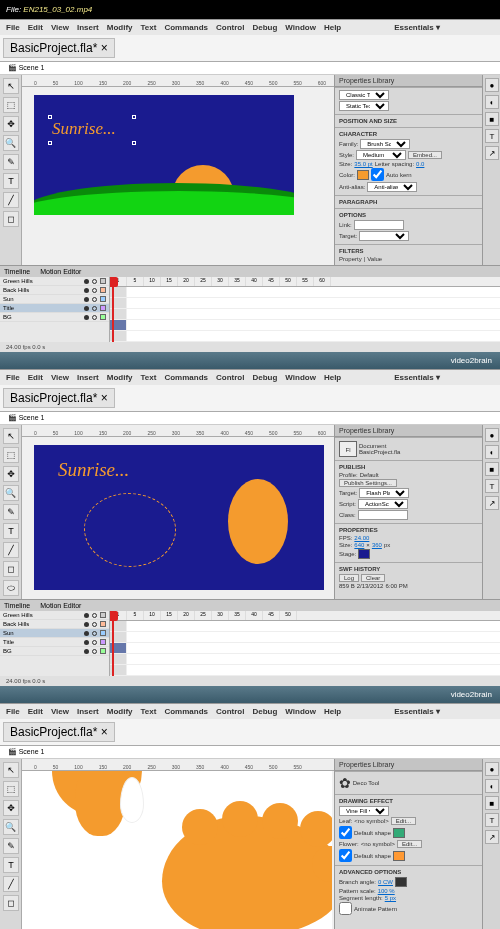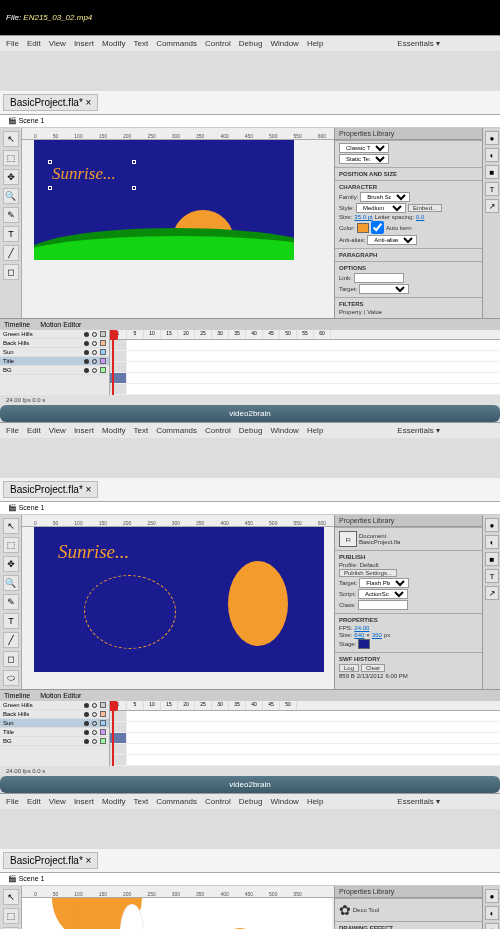--- a/index.html
+++ b/index.html
@@ -1,34 +1,34 @@
 <!DOCTYPE html>
 <html><head>
 <meta charset="utf-8">
 <style>
 * { margin: 0; padding: 0; box-sizing: border-box; font-family: Arial, sans-serif; }
 body { background: #000; width: 500px; font-size: 8px; }
-.header { color: #fff; padding: 12px 6px; line-height: 1.4; }
+.header { color: #fff; padding: 4px 6px; line-height: 1.4; }
 .header div { font-style: italic; }
 .header .green { color: #7bef7b; }
 .header .yel { color: #f3e88a; }
 .logo { position: absolute; right: 20px; top: 55px; width: 60px; height: 40px; }
 .hex { fill: #4a7a9a; stroke: #2a4a5a; stroke-width: 1; }
 .section { background: #ddd; border-top: 1px solid #999; position: relative; }
-.menubar { background: #e8e8e8; padding: 3px 6px; font-size: 8px; color: #333; display: flex; gap: 8px; }
+.menubar { background: #e8e8e8; padding: 3px 6px; font-size: 8px; color: #333; display: flex; gap: 8px; font-weight: bold; }
 .essentials { position: absolute; right: 60px; top: 3px; font-size: 8px; color: #333; }
-.tab { background: #f4f4f4; padding: 3px; font-size: 10px; display: flex; gap: 10px; border-bottom: 1px solid #aaa; margin-top: 40px; }
+.tab { background: #f4f4f4; padding: 3px; font-size: 12px; display: flex; gap: 10px; border-bottom: 1px solid #aaa; }
 .tabname { background: #e4e4e4; padding: 2px 6px; border: 1px solid #bbb; }
 .scene { background: #fff; padding: 2px 8px; font-size: 7px; border-bottom: 1px solid #ccc; }
 .mainrow { display: flex; }
 .left { width: 22px; background: #d8d8d8; border-right: 1px solid #aaa; display: flex; flex-direction: column; gap: 3px; padding: 3px 3px; }
 .tool { width: 16px; height: 16px; background: #e8e8e8; border: 1px solid #bbb; display: flex; align-items: center; justify-content: center; font-size: 9px; }
 .stagearea { flex: 1; background: #f0f0f0; position: relative; overflow: hidden; }
 .ruler-h { height: 12px; background: #eee; border-bottom: 1px solid #aaa; font-size: 5px; color: #555; display: flex; align-items: flex-end; padding-left: 12px; gap: 16px; overflow: hidden; white-space: nowrap; }
-.stage { position: relative; margin: 0 12px; }
+.stage { position: relative; margin: 8px 12px; }
 .canvas1 { width: 260px; height: 120px; background: #1a1b8f; position: relative; overflow: hidden; }
 .sunrise-text { position: absolute; top: 24px; left: 18px; font-family: 'Brush Script MT', cursive; font-size: 17px; color: #f49b2e; font-style: italic; }
 .sel-handle { position: absolute; width: 4px; height: 4px; border: 1px solid #fff; }
 .sun1 { position: absolute; width: 62px; height: 62px; border-radius: 50%; background: #f49b2e; bottom: -12px; right: 60px; }
 .hill-back { position: absolute; bottom: 0; left: -8px; width: 300px; height: 32px; background: #0a8a0a; border-radius: 50% 50% 0 0 / 80% 80% 0 0; }
 .hill-front { position: absolute; bottom: -4px; left: -20px; width: 330px; height: 28px; background: #12d412; border-radius: 50% 50% 0 0 / 80% 80% 0 0; }
 .canvas2 { width: 290px; height: 145px; background: #1a1b8f; position: relative; overflow: hidden; }
 .sun-outline { position: absolute; width: 92px; height: 74px; border: 1px dashed #f49b2e; border-radius: 48% 52% 50% 50% / 48% 50% 50% 52%; top: 48px; left: 50px; }
 .sun2 { position: absolute; width: 60px; height: 85px; border-radius: 50%; background: #f49b2e; top: 34px; right: 36px; }
 .canvas3 { position: relative; width: 310px; height: 160px; background: #fff; overflow: hidden; }
@@ -58,21 +58,21 @@
 .sq { width: 6px; height: 6px; border: 1px solid #666; }
 .tl-frames { flex: 1; background: #fff; position: relative; overflow: hidden; }
 .fr-ruler { height: 10px; background: #eee; border-bottom: 1px solid #aaa; font-size: 5px; display: flex; }
 .fr-cell { width: 17px; border-right: 1px solid #ddd; text-align: center; }
 .fr-row { height: 11px; border-bottom: 1px solid #eee; display: flex; }
 .fr-c { width: 17px; border-right: 1px solid #eee; }
 .fr-c.k { background: #ddd; }
 .play { position: absolute; top: 0; left: 2px; width: 2px; height: 100%; background: #d22; }
 .play::before { content: ''; position: absolute; top: 0; left: -4px; width: 10px; height: 10px; background: #d22; border-radius: 2px; }
 .tl-foot { padding: 2px 6px; font-size: 6px; color: #444; background: #e0e0e0; }
-.footer { background: linear-gradient(#5a7a8a, #3a5a6a); color: #fff; font-size: 8px; padding: 4px 8px; text-align: right; display: flex; justify-content: center; align-items: center; border-radius: 6px; }
+.footer { background: linear-gradient(#5a7a8a, #3a5a6a); color: #fff; font-size: 8px; padding: 4px 8px; text-align: right; display: flex; justify-content: flex-end; align-items: center; }
 .icon-circle-bl { background: #3a7; }
 .icon-circle-or { background: #f93; }
 </style>
 </head>
 <body>
 
 <div class="header">
   <div><span>File:</span> <span class="yel">EN215_03_02.mp4</span></div>
 </div>
 

